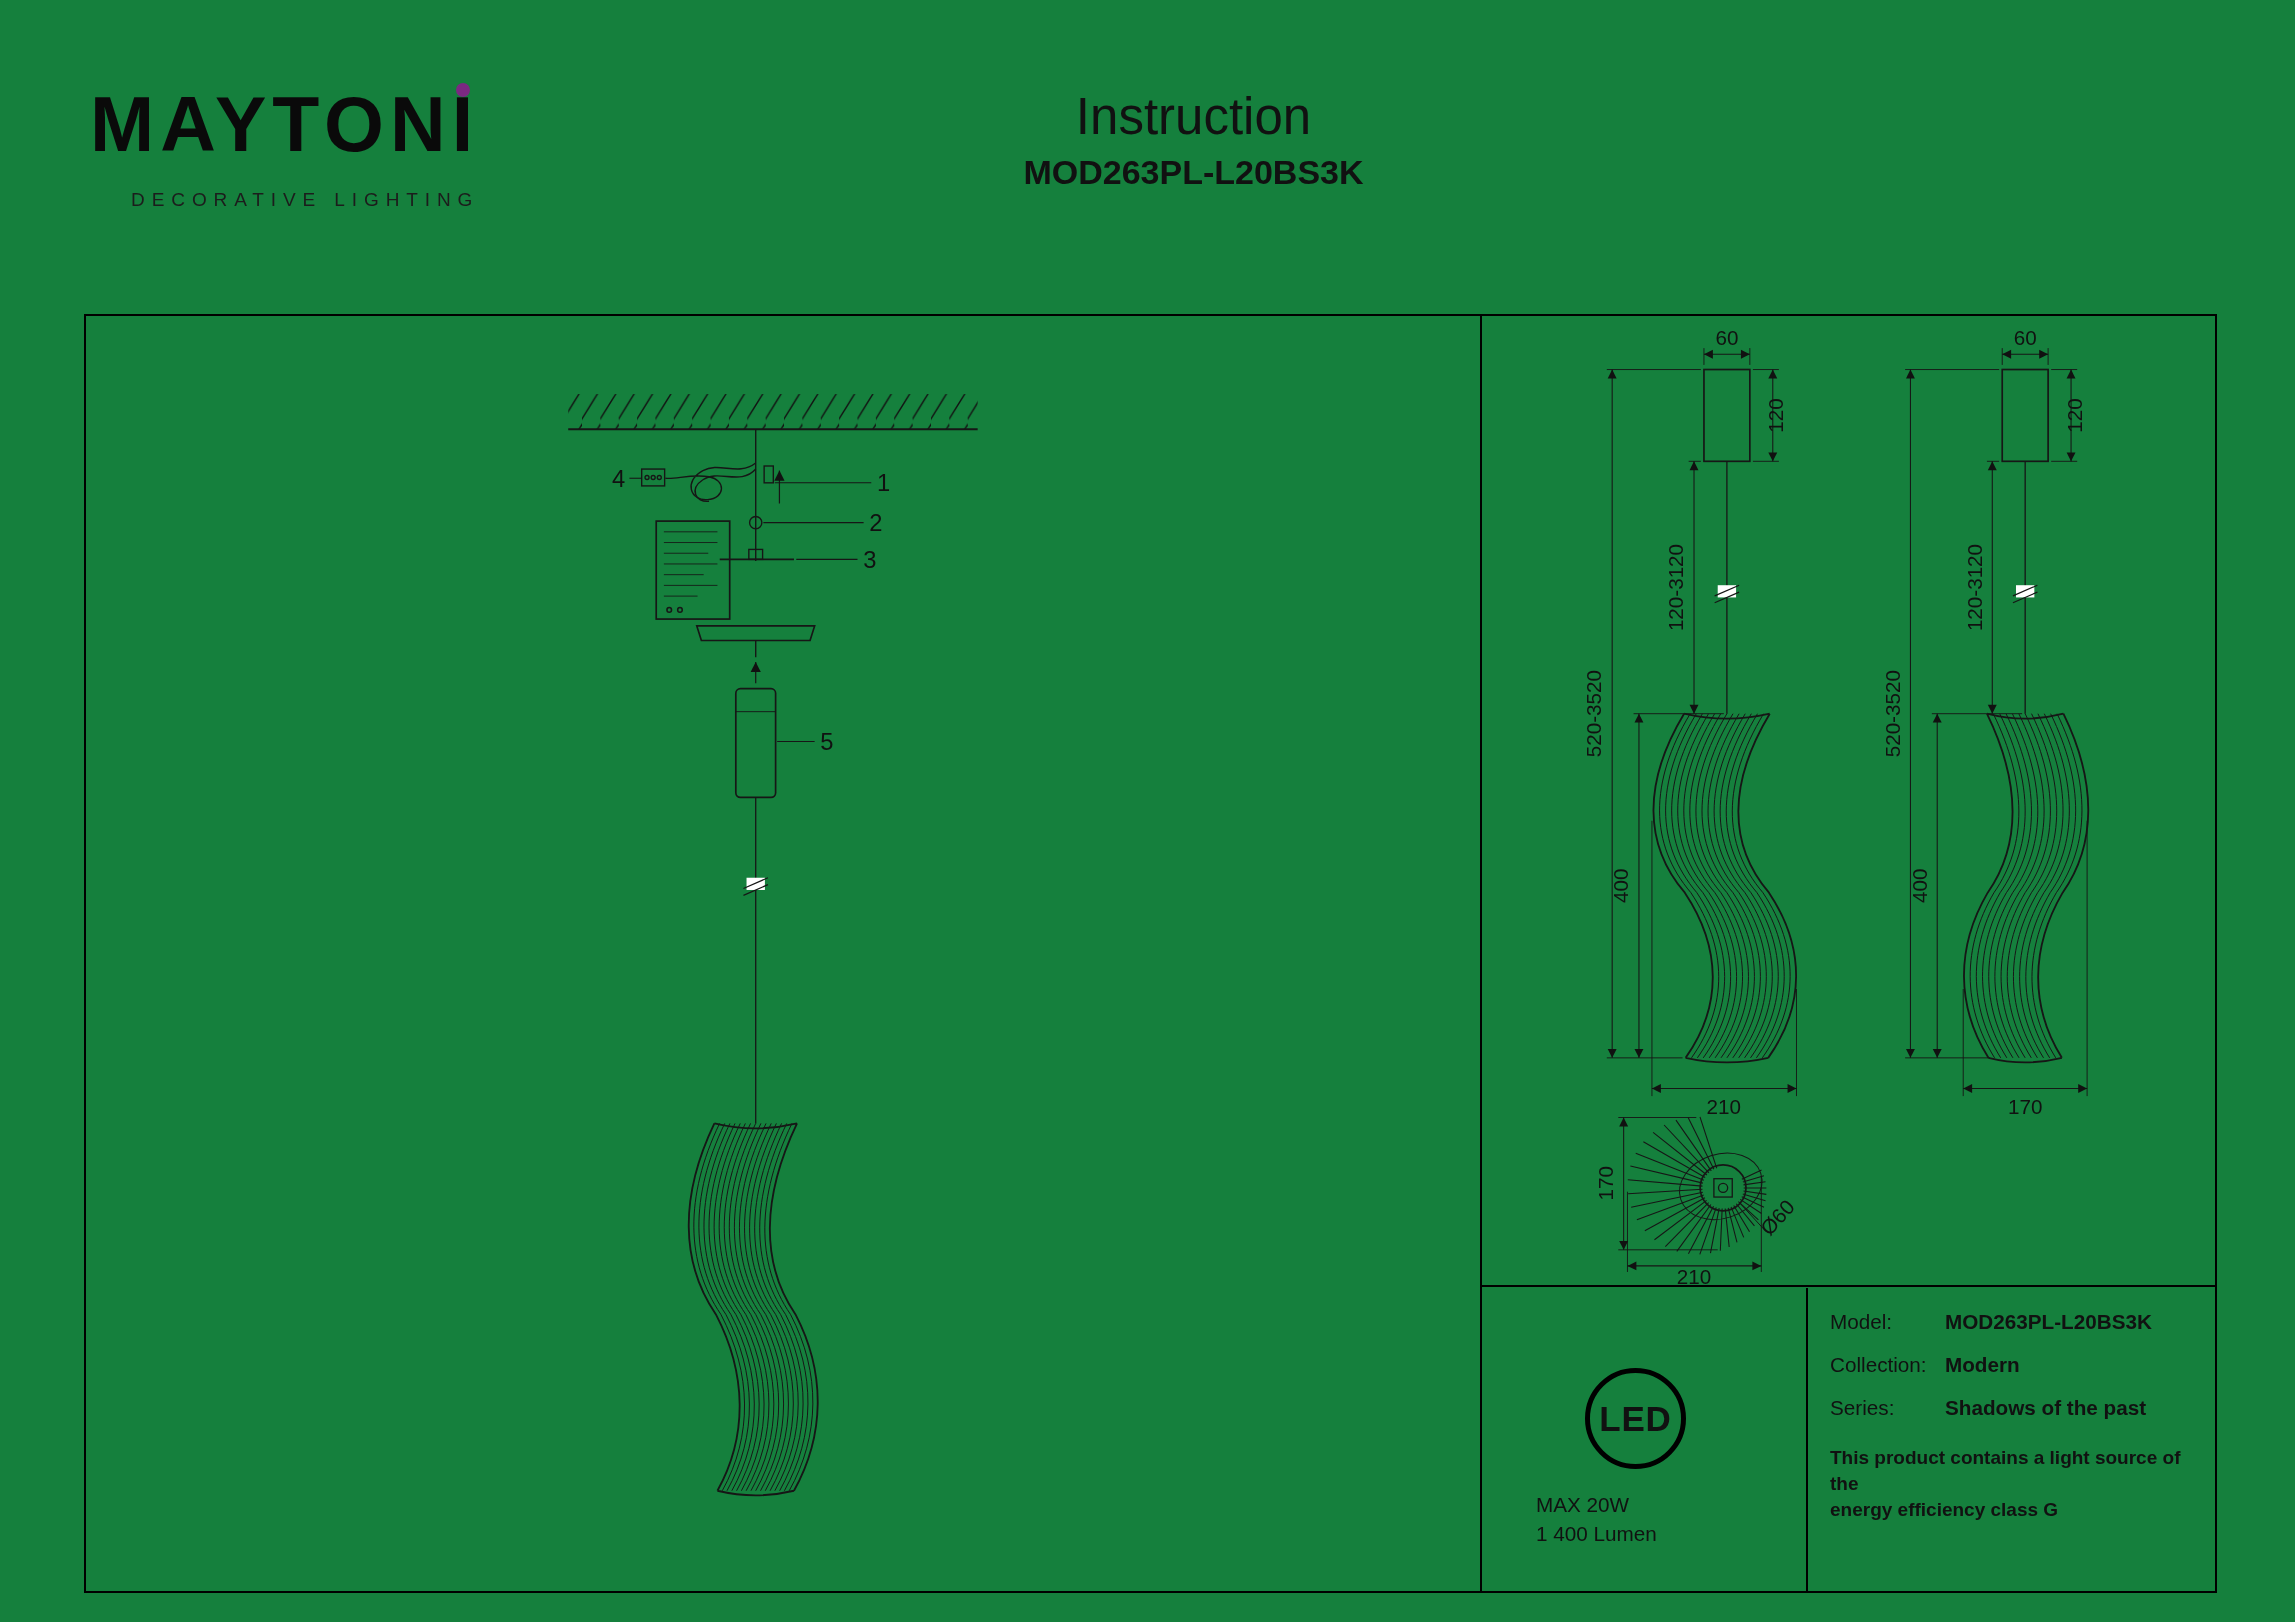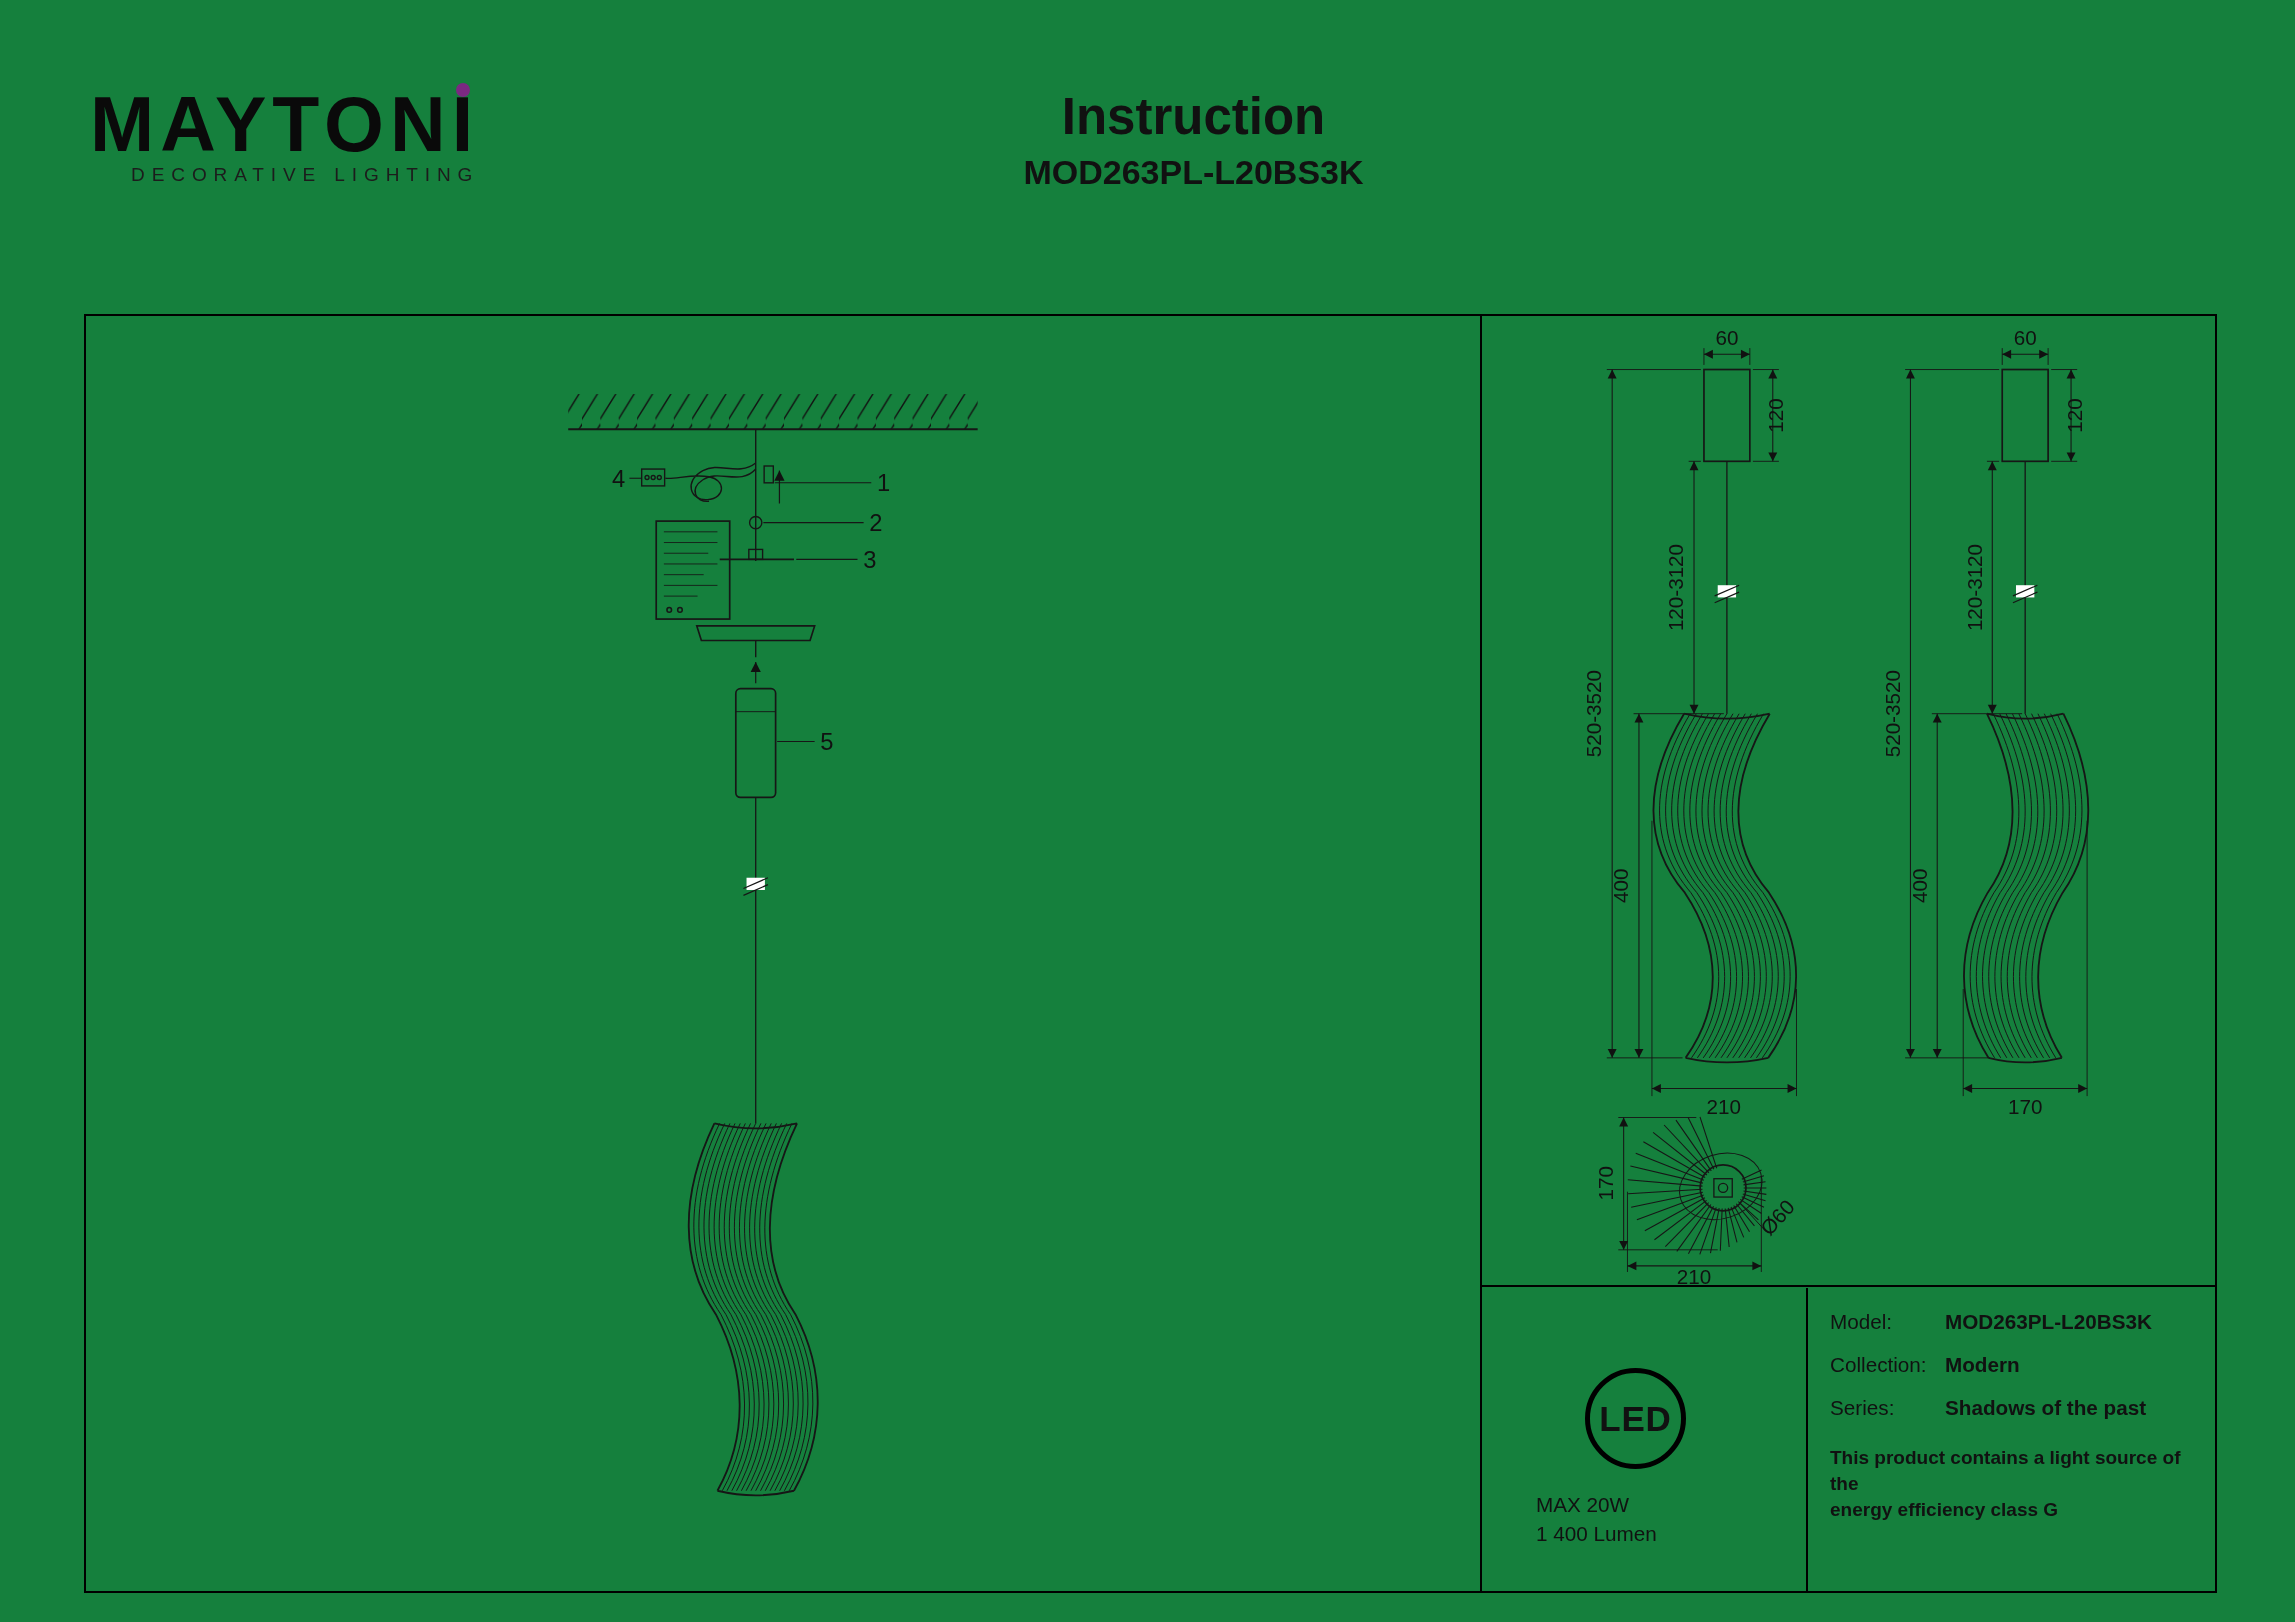--- a/index.html
+++ b/index.html
@@ -6,24 +6,24 @@
   html,body{background:#ffffff}
   .page{position:relative;width:2295px;height:1623px;background:#15803d;
         font-family:"Liberation Sans",sans-serif;color:#111;overflow:hidden}
   .abs{position:absolute}
 
   
   .logo{left:90px;top:86px}
   .wordmark{display:inline-block;position:relative;font-size:77px;font-weight:700;
             letter-spacing:6.1px;line-height:1;color:#0a0a0a}
   .brand-dot{position:absolute;top:-3.1px;right:9.2px;width:13.8px;height:13.8px;border-radius:50%;background:#7b2982}
-  .tagline{margin-top:1px;font-size:19px;letter-spacing:6.9px;color:#1c1c1c;text-align:right}
+  .tagline{margin-top:26px;font-size:19px;letter-spacing:6.9px;color:#1c1c1c;text-align:right}
 
   .titleblock{left:895px;top:90px;width:597px;text-align:center}
-  .title{font-size:51px;font-weight:700;line-height:1.05}
+  .title{font-size:51px;font-weight:400;line-height:1.05}
   .model{font-size:34px;font-weight:700;margin-top:9.2px}
 
   
   .main-box{left:84px;top:314px;width:2133px;height:1279px;border:2.3px solid #000}
   .divider{background:#000}
   .v-div1{left:1480px;top:316px;width:2.3px;height:1275px}
   .h-div{left:1482px;top:1285px;width:733px;height:2.3px}
   .v-div2{left:1806px;top:1288px;width:2.3px;height:303px}
 
   svg{position:absolute;overflow:visible}

